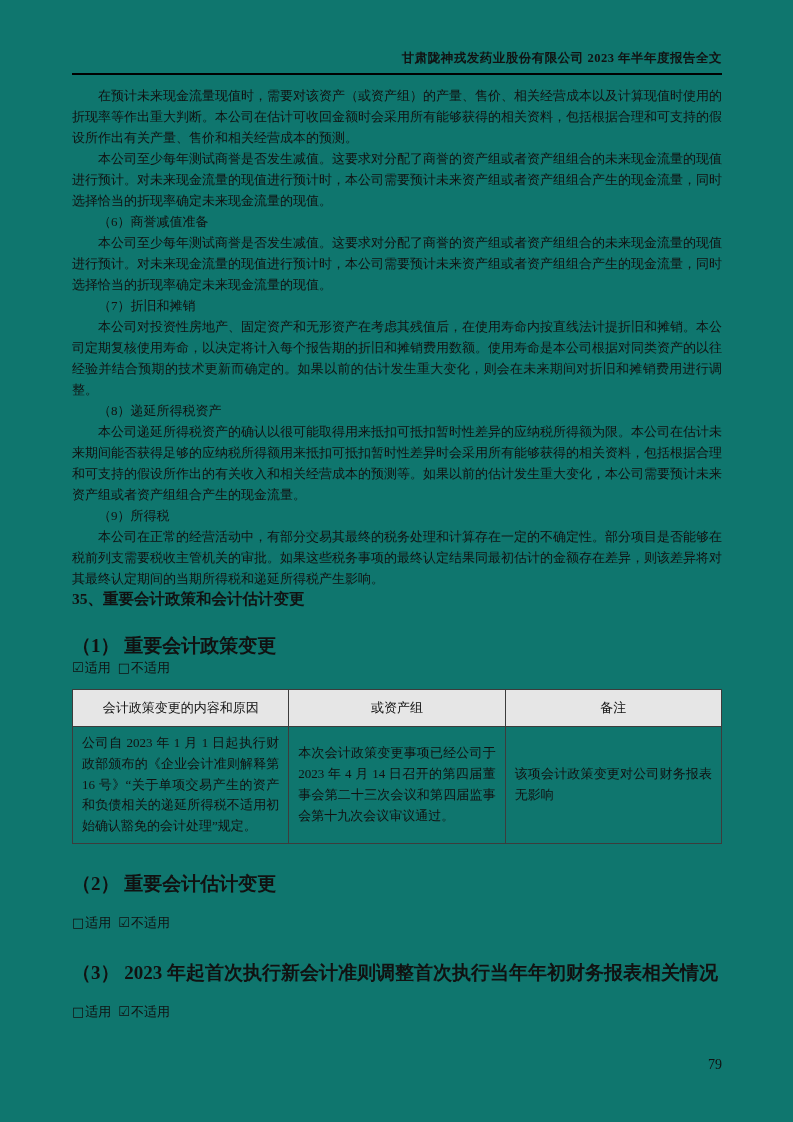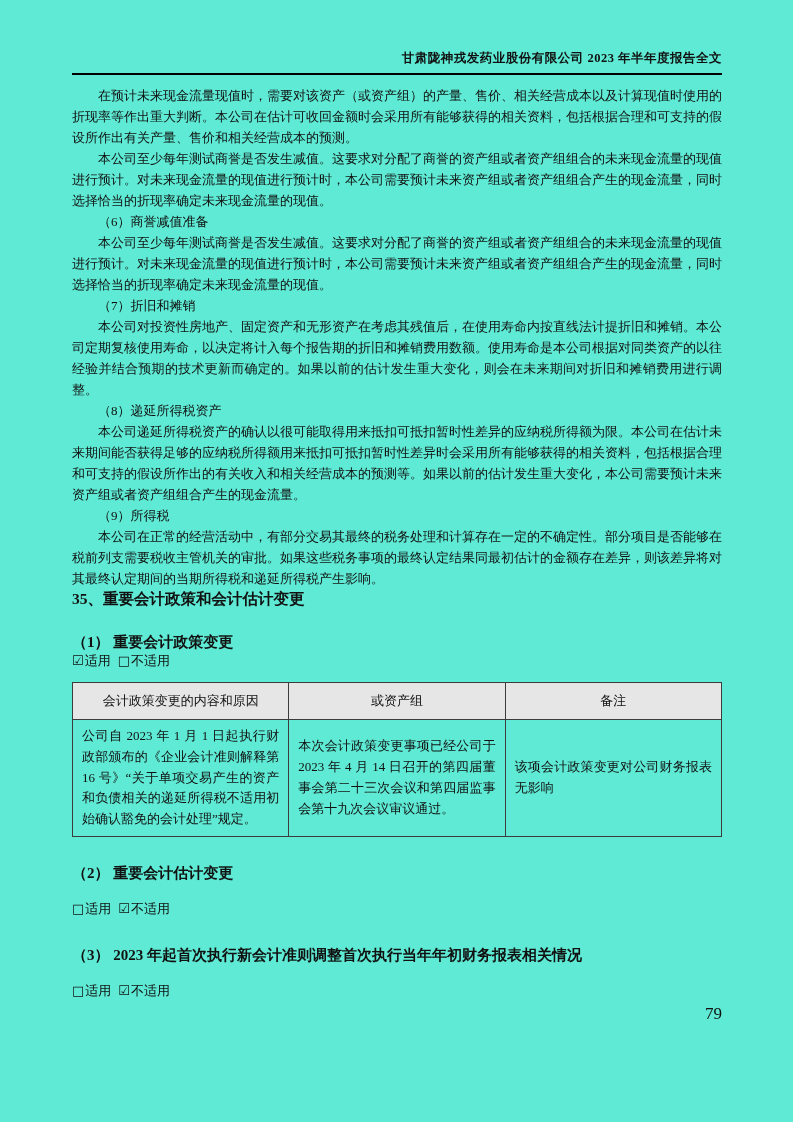--- a/index.html
+++ b/index.html
@@ -2,21 +2,21 @@
 <html lang="zh"><head>
 <meta charset="utf-8">
 <style>
   * { margin: 0; padding: 0; box-sizing: border-box; }
   html, body { background: #888; }
   .page {
     position: relative;
     width: 793px;
     height: 1122px;
     margin: 0 auto;
-    background: #5eead4;
+    background: #0f766e;
     font-family: "Liberation Serif", "DejaVu Serif", serif;
     color: #111;
     overflow: hidden;
   }
   .content {
     margin: 0 71px 0 72px; 
   }
   .doc-header {
     padding-top: 50px;
     text-align: right;
@@ -32,21 +32,21 @@
     line-height: 21px;
     text-align: justify;
     text-indent: 2em;
   }
   .h-l1 {
     font-size: 15.5px;
     font-weight: 700;
   }
   .h-l2 {
     margin-top: 23px;
-    font-size: 15px;
+    font-size: 19px;
     font-weight: 700;
   }
   .applicability {
     font-size: 13px;
     line-height: 18px;
   }
   .cbx {
     font-family: "DejaVu Sans", "Liberation Sans", sans-serif;
     font-size: 13px;
     margin-right: 1px;
@@ -71,23 +71,23 @@
   }
   table.policy-table td {
     padding: 6px 9px;
     line-height: 20.8px;
     text-align: justify;
     vertical-align: middle;
     height: 112px;
   }
   .page-number {
     position: absolute;
-    top: 1004px;
+    top: 1057px;
     right: 71px;
-    font-size: 17px;
+    font-size: 14px;
   }
 </style>
 </head>
 <body>
 
 <div class="page">
   <div class="content">
     <div class="doc-header">
       <span>甘肃陇神戎发药业股份有限公司 2023 年半年度报告全文</span>
     </div>

